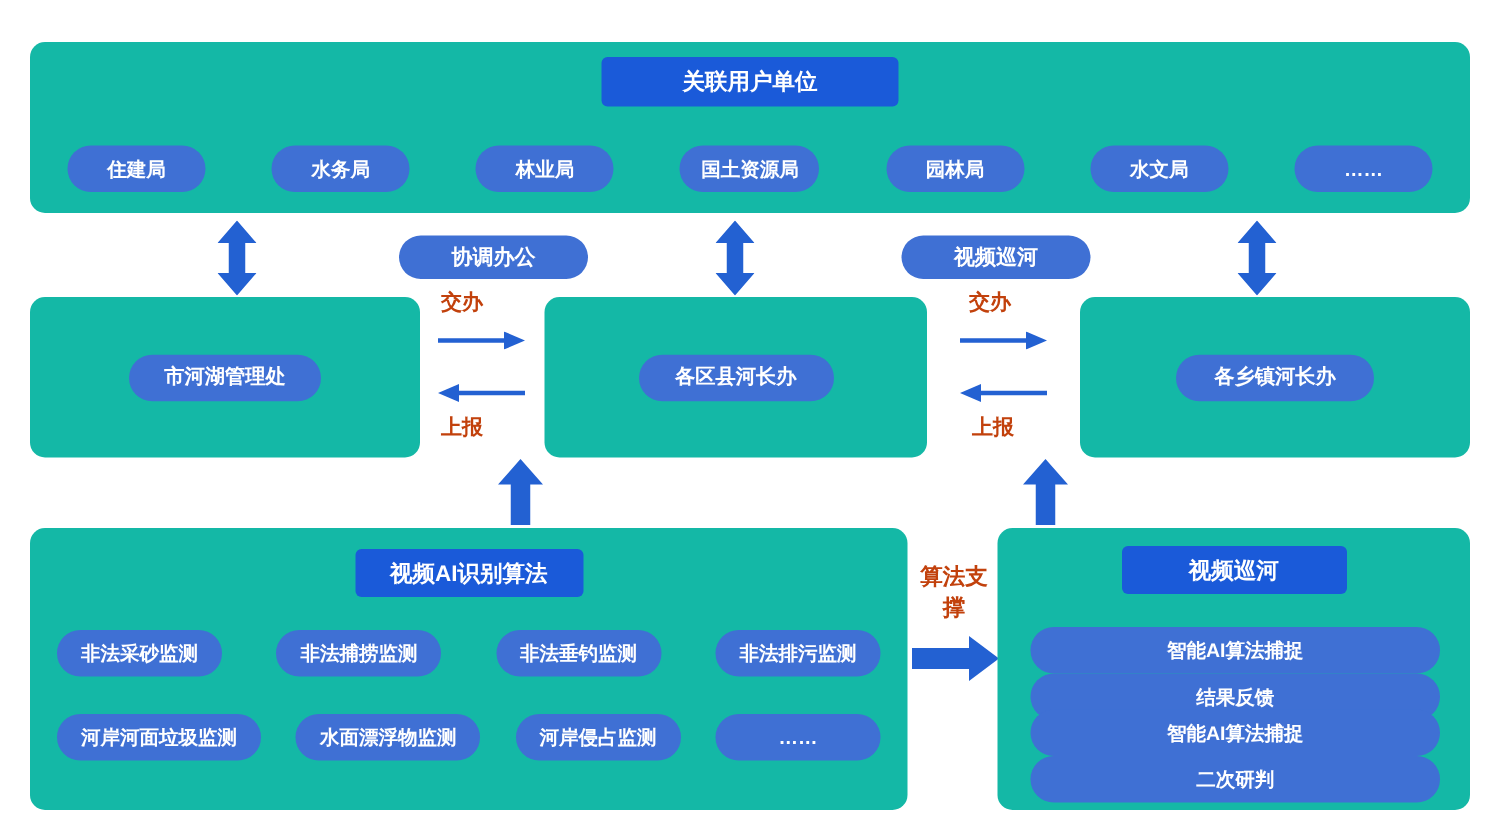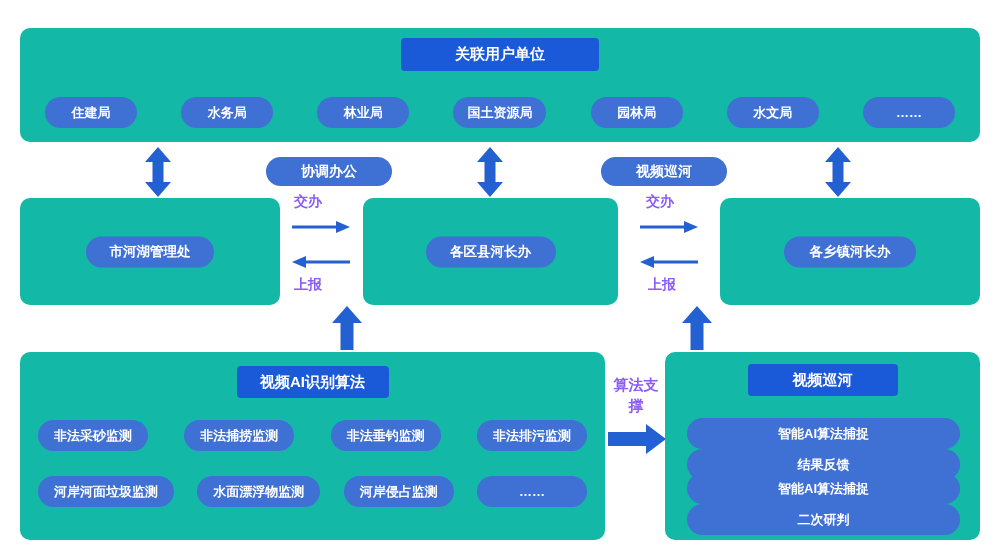--- a/index.html
+++ b/index.html
@@ -82,21 +82,21 @@
     left:18px; right:18px;
     display:flex;
     justify-content:space-between;
   }
   .pill-row .pill { padding:0 16px; min-width:110px; }
   #br-box .pill-row { left:22px; right:20px;flex-direction:column; }
   #br-box .pill-row .pill { min-width:118px; }
 
   .flow-text {
     position:absolute;
-    color:#8b5cf6;
+    color:#c2410c;
     font-weight:bold;
     font-size:14px;
   }
   #support-label {
     width:46px;
     text-align:center;
     font-size:15px;
     line-height:21px;
   }
   .abs { position:absolute; display:block; }

